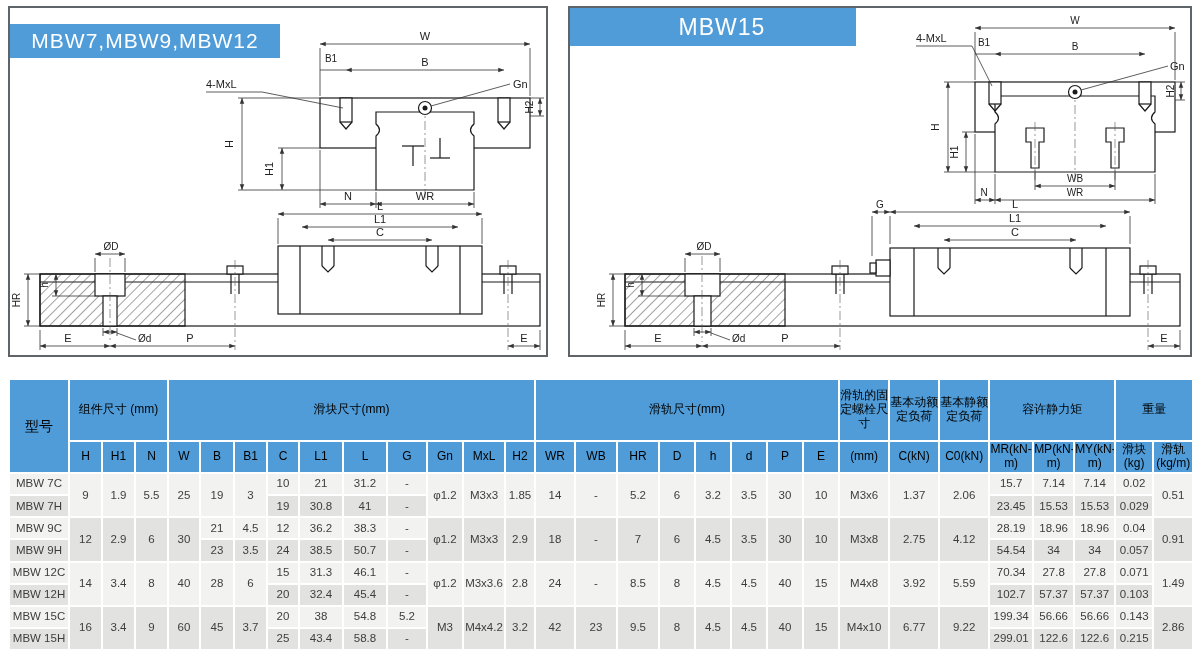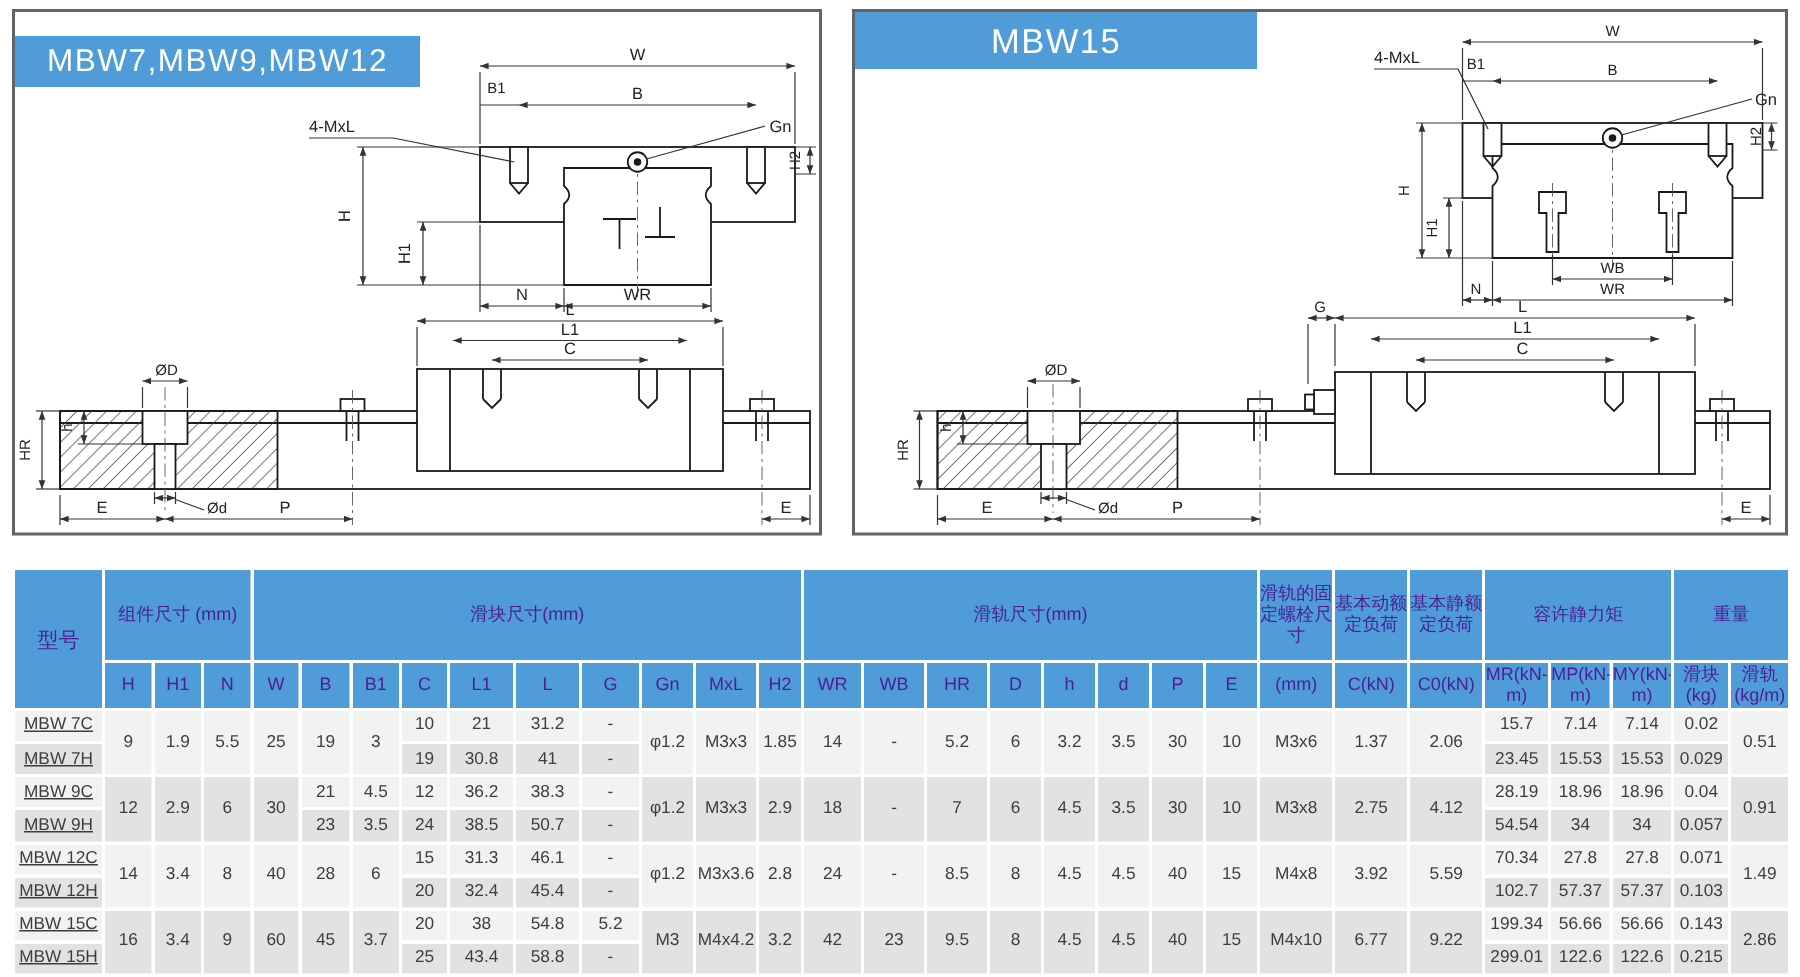--- a/index.html
+++ b/index.html
@@ -4,42 +4,42 @@
 <style>
   html,body{margin:0;padding:0;background:#fff;}
   #page{position:relative;width:1200px;height:651px;background:#ffffff;overflow:hidden;
         font-family:"Liberation Sans","DejaVu Sans",sans-serif;}
   .panel{position:absolute;top:6px;background:#fff;border:2px solid #5f6469;}
   #panel-left{left:8px;width:536px;height:347px;}
   #panel-right{left:568px;width:620px;height:347px;}
   .banner{position:absolute;top:0;left:0;height:34px;background:#4f9cd8;color:#fff;
           display:flex;align-items:center;justify-content:center;font-size:21px;letter-spacing:1px;}
   #panel-left .banner{width:270px;margin-top:16px;}
-  #panel-right .banner{width:268px;height:38px;font-size:23px;}
+  #panel-right .banner{width:268px;height:38px;font-size:23px;padding-left:18px;}
   .panel svg{position:absolute;left:0;top:0;}
   svg text{font-size:11px;fill:#222;font-family:"Liberation Sans","DejaVu Sans",sans-serif;}
   svg text.sm{font-size:10px;}
   .o{fill:none;stroke:#1a1a1a;stroke-width:1.2;}
   .of{fill:#ffffff;stroke:#1a1a1a;stroke-width:1.2;}
   .d{fill:none;stroke:#333;stroke-width:0.8;}
   .cl{fill:none;stroke:#555;stroke-width:0.6;stroke-dasharray:9 3 2 3;}
   
   #spec-table{position:absolute;left:8px;top:378px;width:1184px;height:273px;
               border-collapse:collapse;table-layout:fixed;}
   #spec-table th,#spec-table td{border:2px solid #ffffff;padding:0;text-align:center;
               font-weight:normal;overflow:hidden;line-height:1.15;}
-  #spec-table th{background:#4f9cd8;color:#4c1d95;font-size:12px;}
+  #spec-table th{background:#4f9cd8;color:#000000;font-size:12px;}
   #spec-table th.big{font-size:14px;text-align:center;}
   #spec-table td{font-size:11.5px;color:#3d3d3d;}
   #spec-table thead tr.r1{height:62px;}
   #spec-table thead tr.r2{height:32px;}
   #spec-table tbody tr{height:22px;}
   td.lt{background:#f2f2f0;}
   td.gy{background:#e2e2e0;}
-  td.mdl{text-align:left;padding-left:7px;font-size:11.5px;text-decoration:underline;}
+  td.mdl{text-align:left;padding-left:7px;font-size:11.5px;}
 </style>
 </head>
 <body>
 
 <div id="page">
 
   <div class="panel" id="panel-left">
     <svg width="536" height="345" viewBox="0 0 536 345">
       <defs>
         <marker id="ar1" viewBox="0 0 10 10" refX="9" refY="5" markerWidth="8" markerHeight="8" orient="auto-start-reverse">

